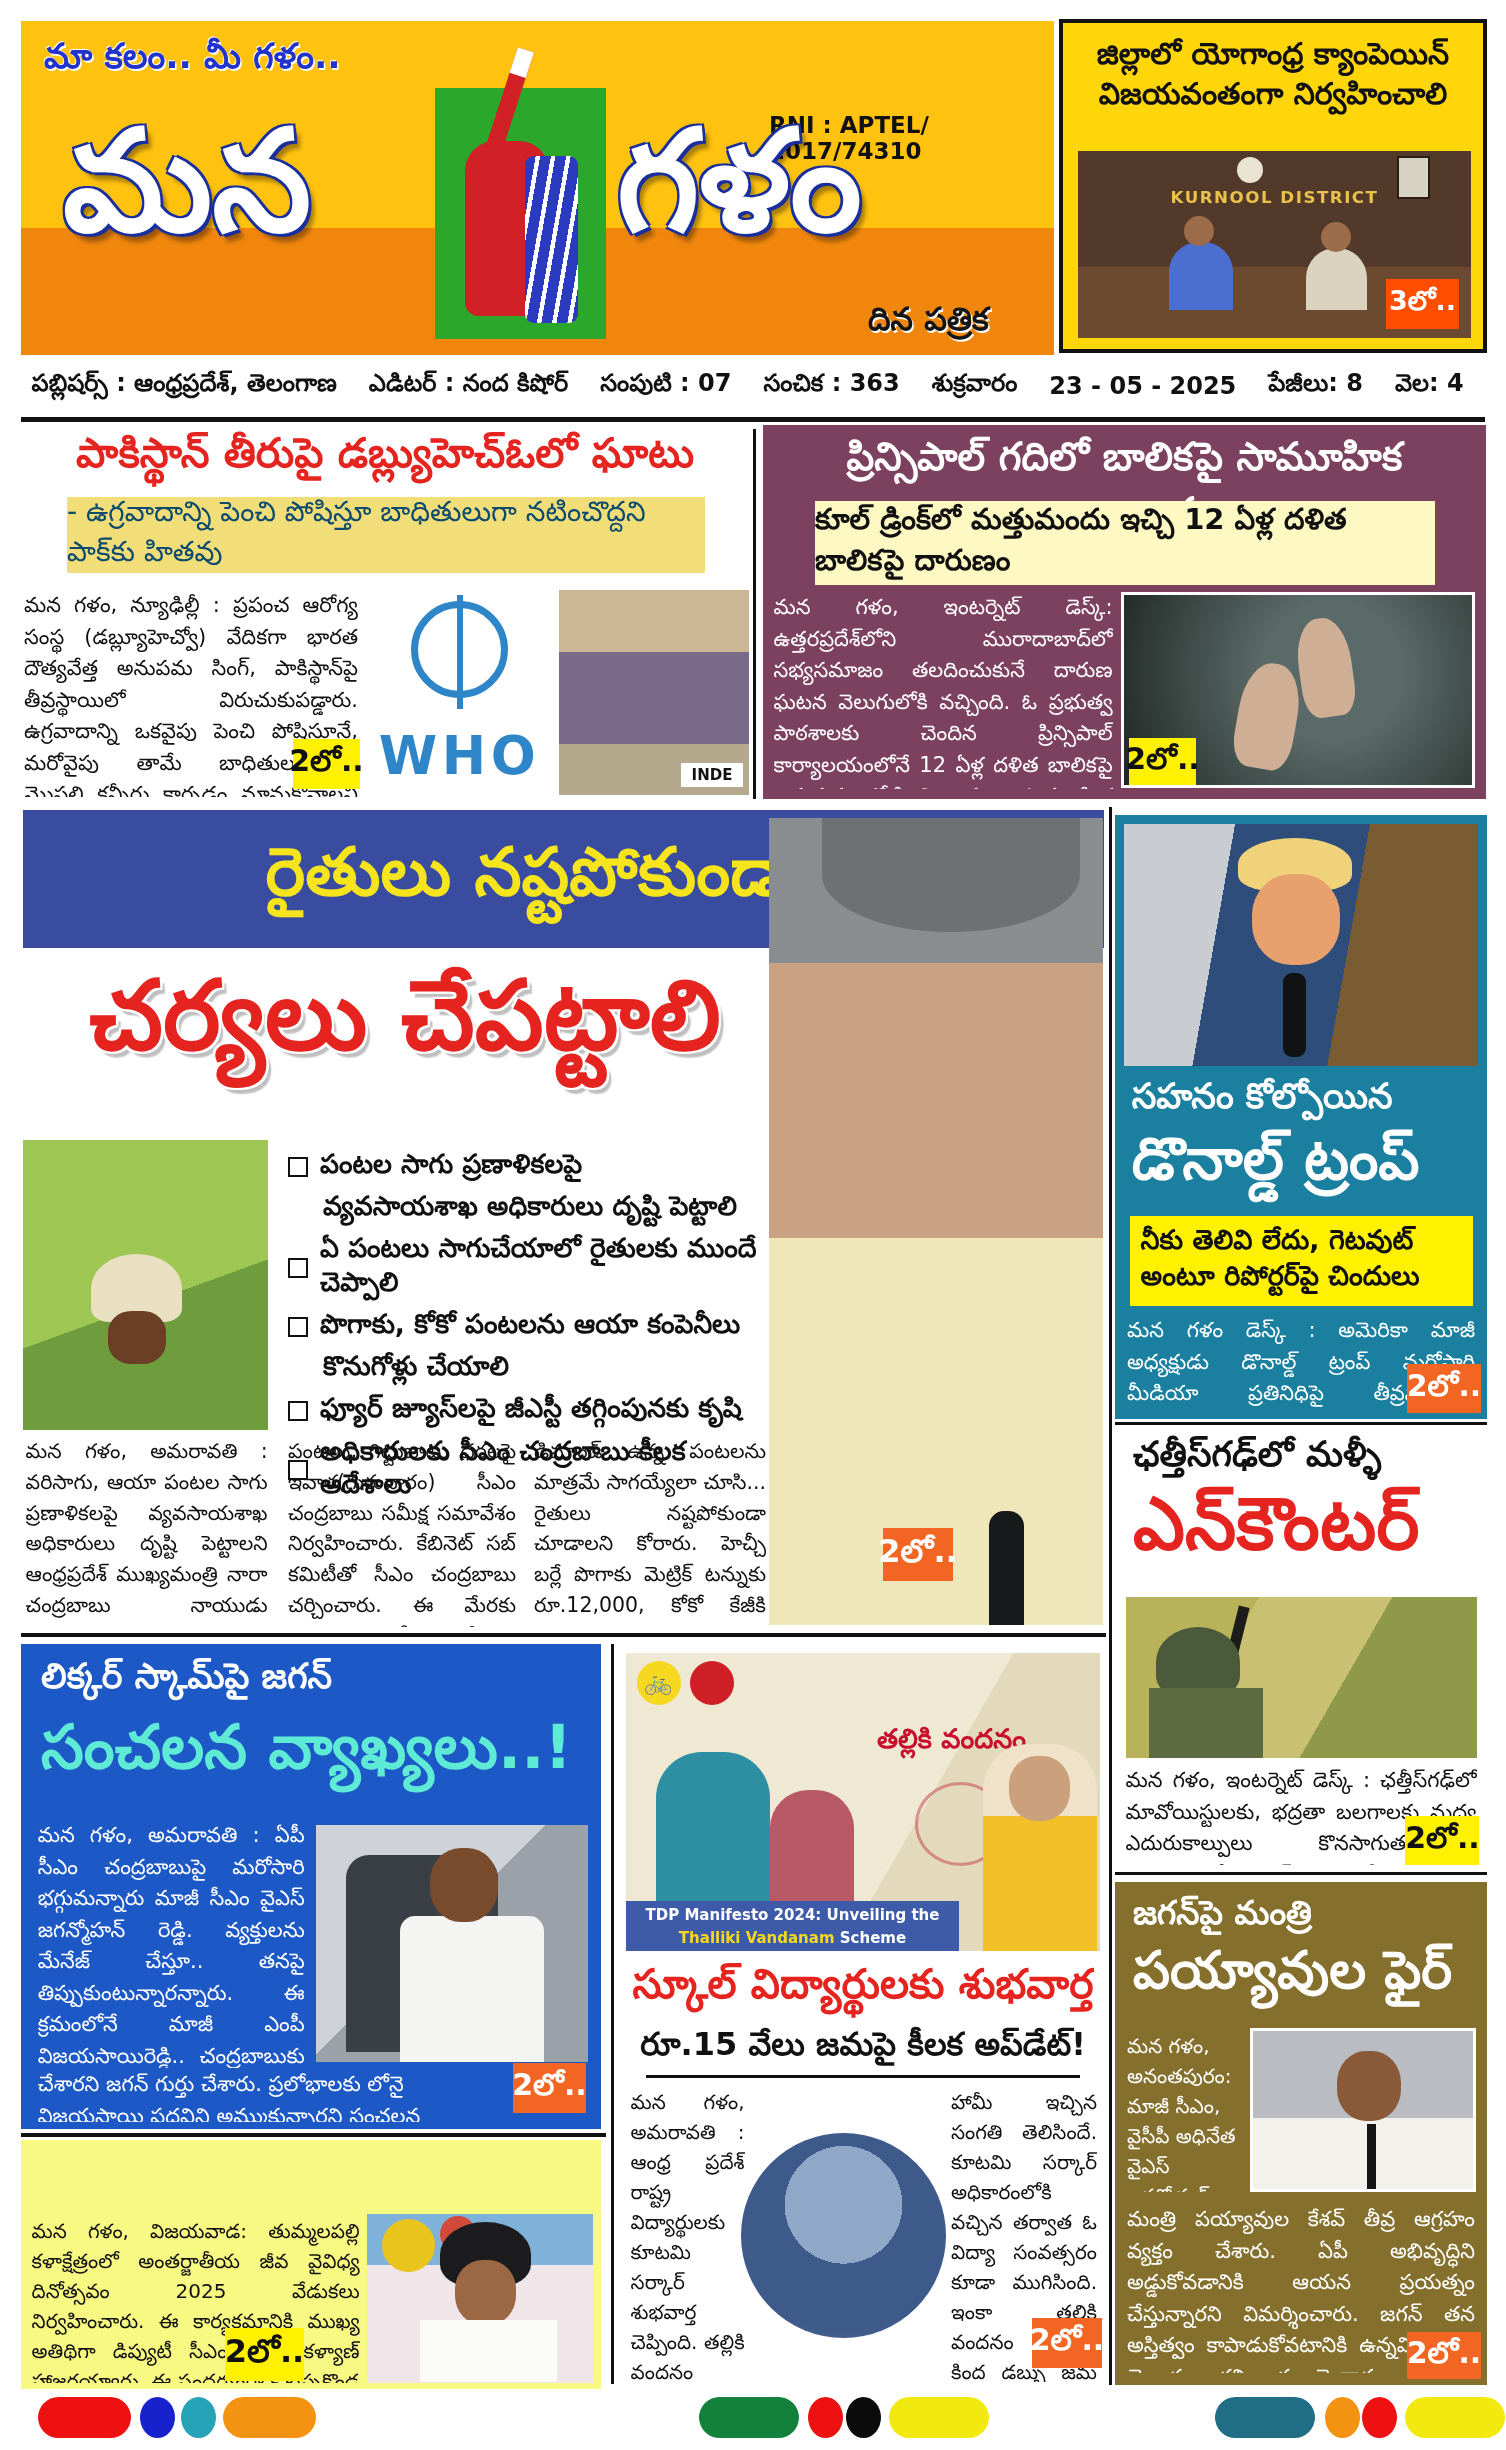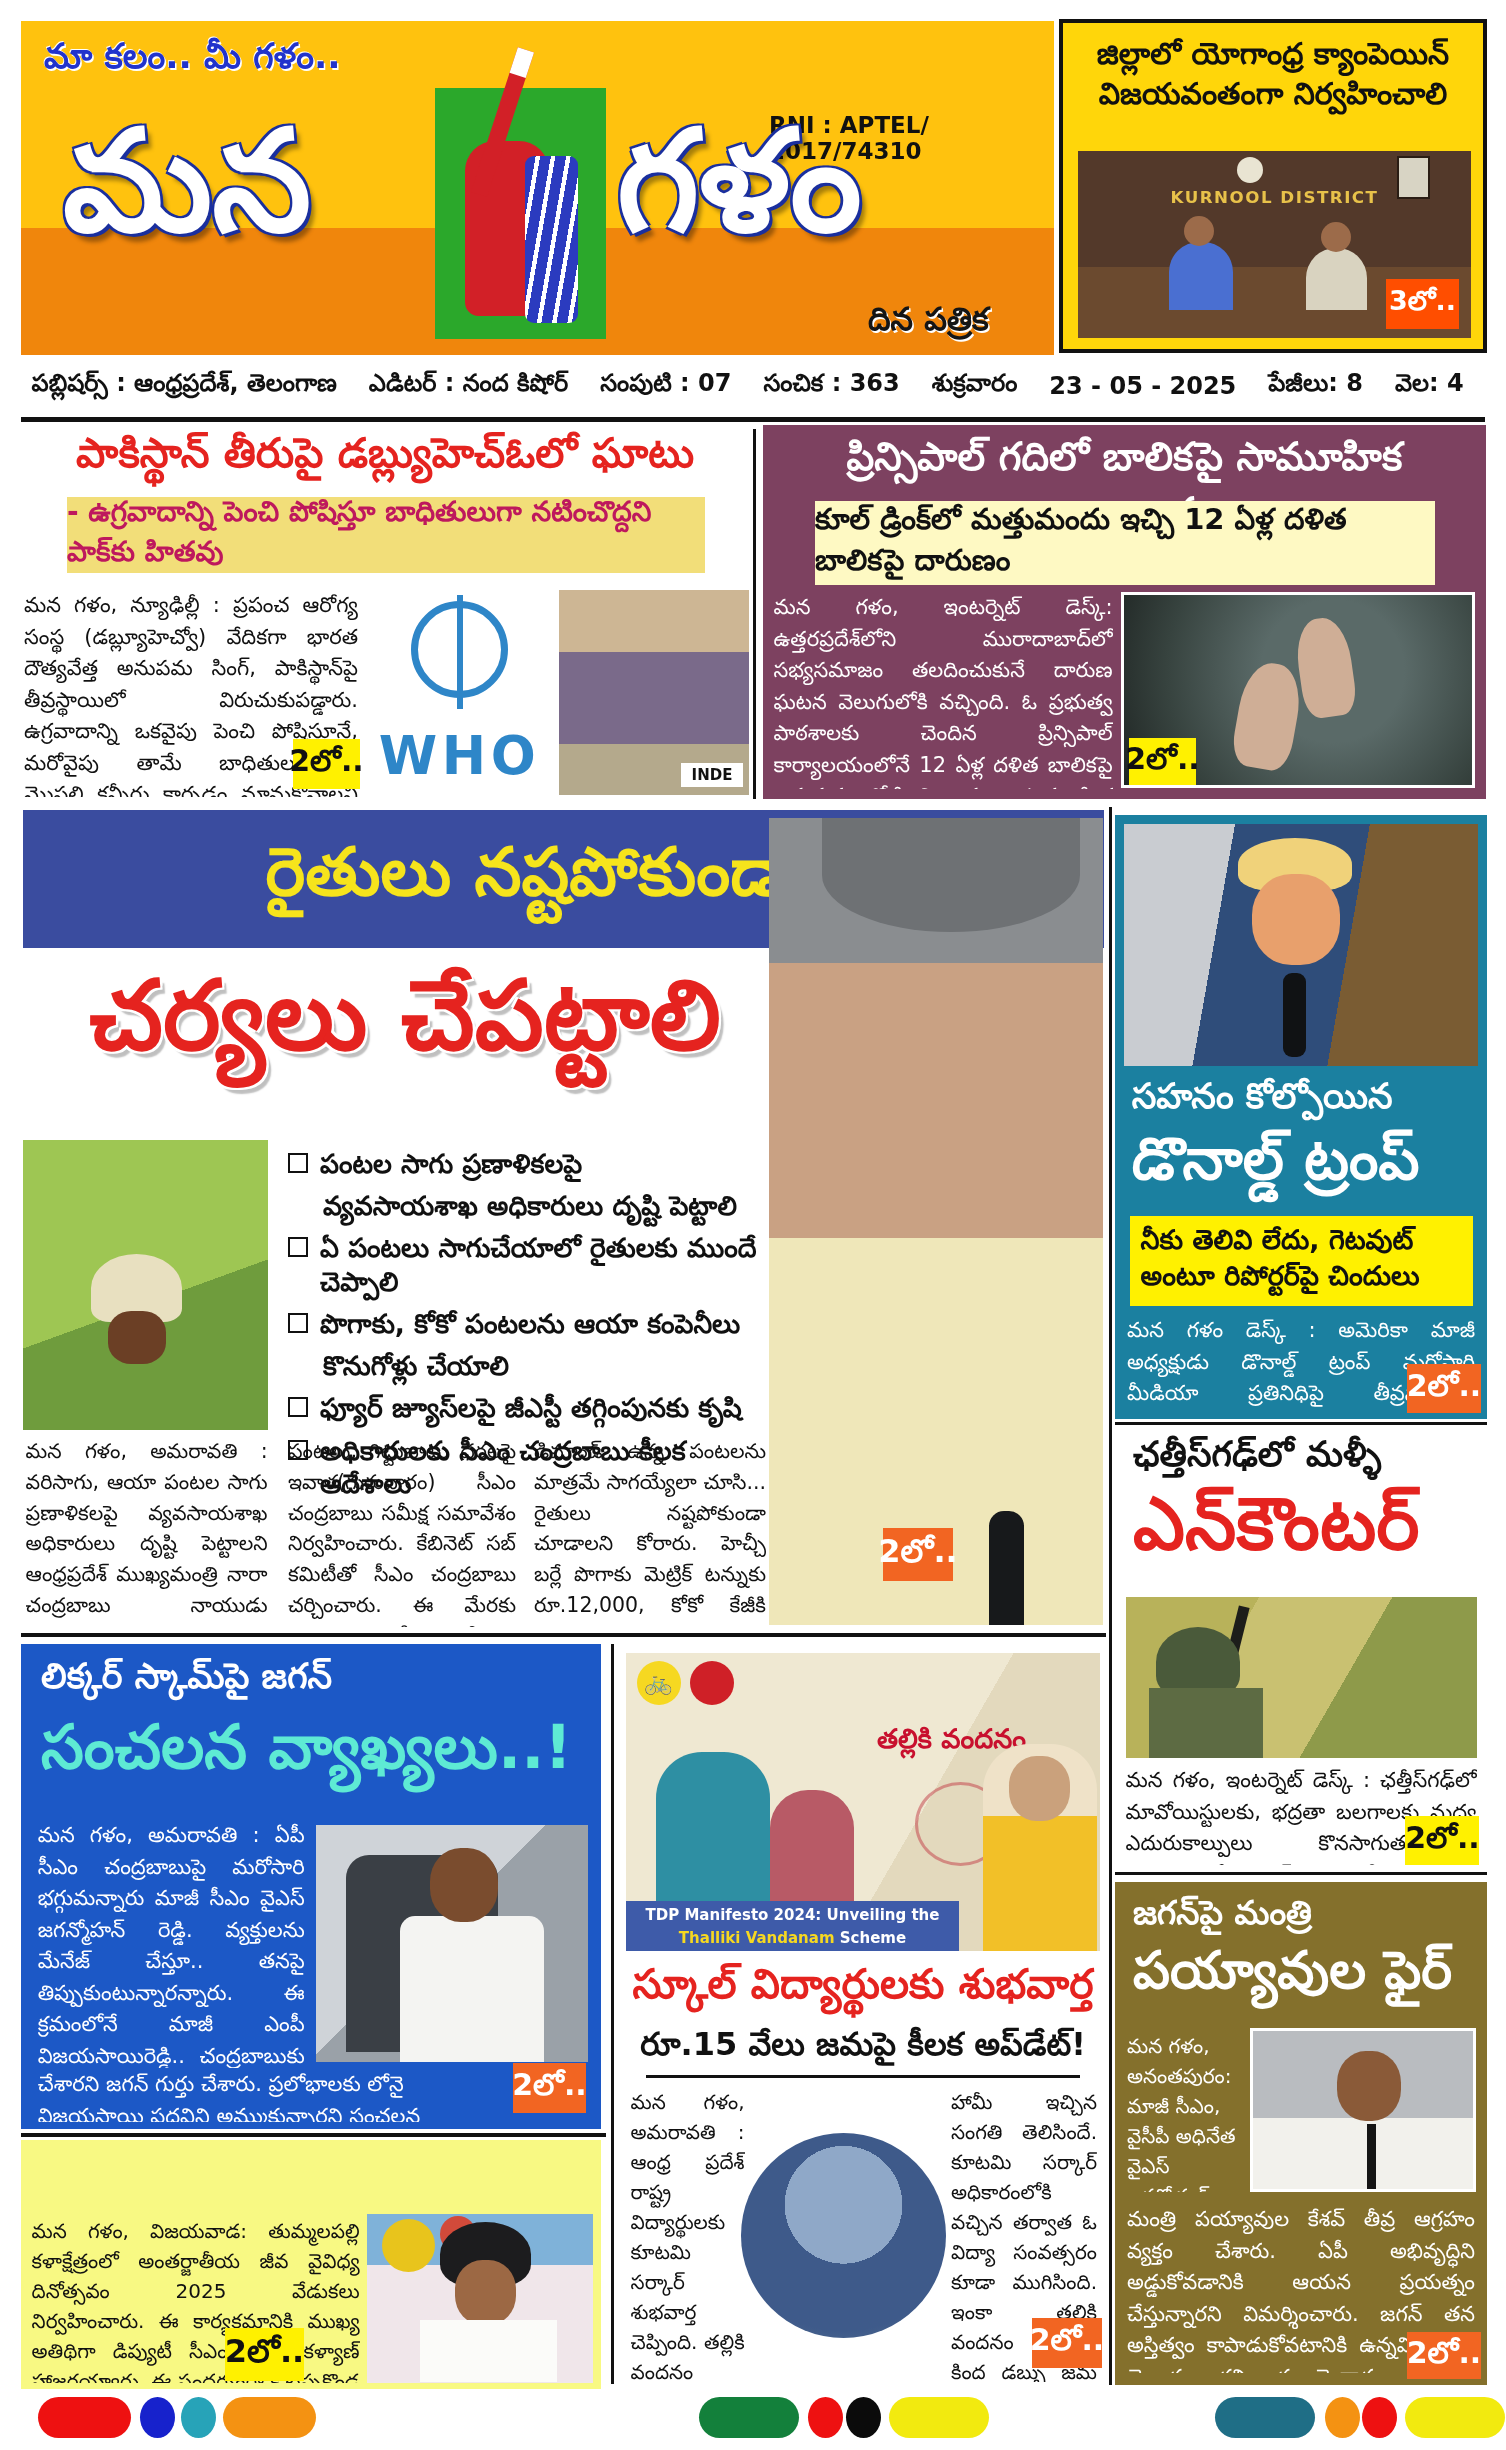--- a/index.html
+++ b/index.html
@@ -49,21 +49,21 @@
     display:flex; align-items:center; gap:32px; padding:0 10.6px; font-size:24px; font-weight:700; color:#111; }
 
   
   .vline { background:#111; }
   .hline { background:#111; }
 
   
   .who { left:21px; top:429px; width:728px; height:370px; background:#fff; }
   .who-head { left:0; top:0; width:100%; text-align:center; font-size:41px; font-weight:900; color:#E5231F; }
   .who-sub { left:46px; top:68px; width:638px; height:76px; background:#F2DE79; display:flex;
-    align-items:center; justify-content:center; font-size:28px; font-weight:700; color:#be185d; }
+    align-items:center; justify-content:center; font-size:28px; font-weight:400; color:#0c4a6e; }
   .body-txt { font-size:21px; line-height:1.5; color:#111; }
   .who-logo-box { left:343px; top:161px; width:191px; height:205px; background:#fff; }
   .who-ring { left:47px; top:10.6px; width:97px; height:97px; border:7.6px solid #2E86C8; border-radius:50%; }
   .who-staff { left:93px; top:4.6px; width:6px; height:114px; background:#2E86C8; }
   .who-word { left:0; top:135px; width:100%; text-align:center; font-size:53px; font-weight:900; color:#2E86C8; letter-spacing:4.6px; }
   .who-photo { left:538px; top:161px; width:190px; height:205px;
     background:linear-gradient(180deg,#cdb694 0 30%,#7a6a8a 30% 75%,#b4a98c 75% 100%); }
   .inde { right:6px; bottom:7.6px; background:#fff; color:#111; font-size:15px; font-weight:800; padding:3px 10.6px; }
 
   
@@ -83,21 +83,21 @@
     text-shadow:2.3px 2.3px 0 #fff,-2.3px -2.3px 0 #fff,2.3px -2.3px 0 #fff,-2.3px 2.3px 0 #fff,4.6px 6px 1.5px rgba(0,0,0,.25); }
   .cb-photo { left:748px; top:10.6px; width:334px; height:807px; z-index:3;
     background:linear-gradient(180deg,#8a8d90 0 18%,#c9a183 18% 52%,#efe7b9 52% 100%); }
   .cb-hair { left:53px; top:0; width:258px; height:114px; background:#6e7174; border-radius:0 0 50% 50%; }
   .cb-mic { left:220px; bottom:0; width:35px; height:114px; background:#17191b; border-radius:15px 15px 0 0; }
   .farmer-photo { left:1.5px; top:333px; width:245px; height:290px;
     background:linear-gradient(160deg,#9ec653 0 55%,#6f9c3d 55% 100%); }
   .turban { left:68px; top:114px; width:91px; height:68px; background:#e8e0c0; border-radius:50% 50% 20% 20%; }
   .farmer-face { left:85px; top:171px; width:58px; height:53px; background:#6b3f25; border-radius:40%; }
   .bullets { left:267px; top:340px; width:490px; }
-  .b-row { display:flex; align-items:flex-start; margin-bottom:9px; font-size:26.6px; font-weight:800; color:#111; line-height:1.25; }
+  .b-row { display:flex; align-items:center; margin-bottom:9px; font-size:26.6px; font-weight:800; color:#111; line-height:1.25; }
   .cbx { flex:0 0 20px; width:20px; height:20px; border:2.3px solid #111; margin:6px 12px 0 0; }
   .b-ind { margin-left:35px; }
   .f-col { top:629px; height:191px; }
 
   
   .trump { left:1115px; top:815px; width:372px; height:604px; background:#1B80A0; }
   .t-photo { left:9px; top:9px; width:354px; height:242px;
     background:linear-gradient(100deg,#c9ccd1 0 28%,#2f4d7a 28% 62%,#7a5c33 62% 100%); }
   .t-hair { left:114px; top:13.7px; width:114px; height:53px; background:#f0d27a; border-radius:50% 50% 30% 30%; }
   .t-face { left:128px; top:50px; width:88px; height:91px; background:#e8a06c; border-radius:45%; }

